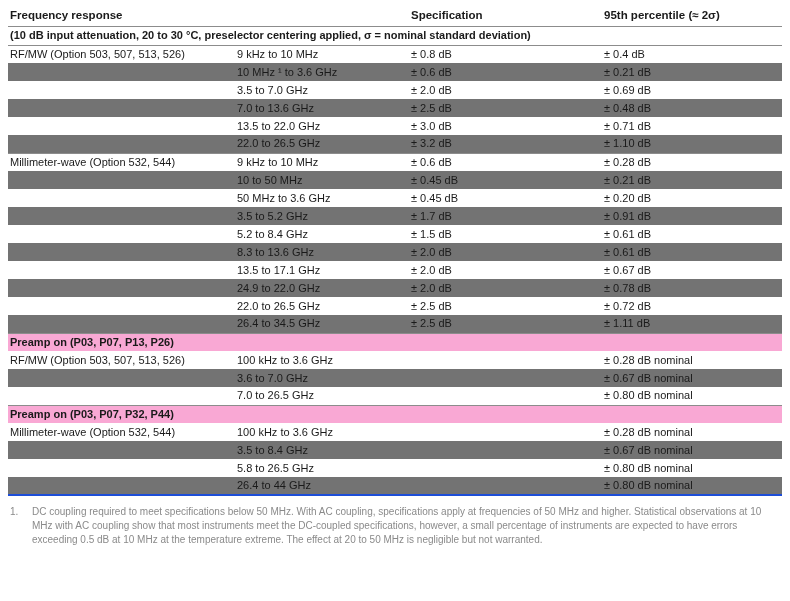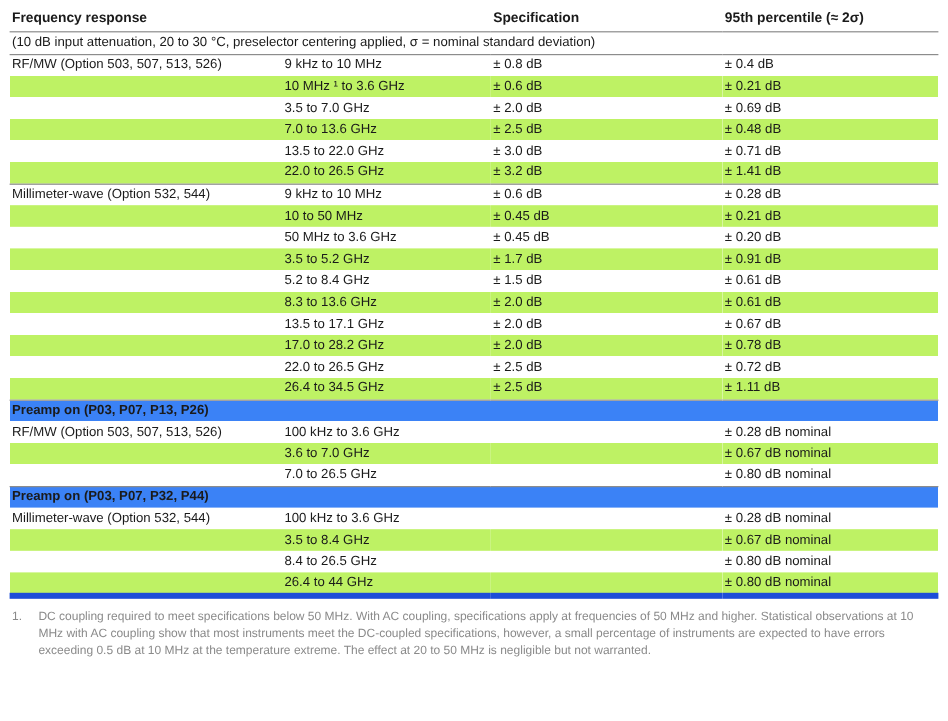--- a/index.html
+++ b/index.html
@@ -31,29 +31,29 @@
     overflow: hidden;
     font-weight: normal;
   }
   tr.header-row th {
     font-weight: bold;
     font-size: 11.5px;
     height: 20px;
     border-bottom: 1px solid #8c8c8c;
   }
   tr.condition-row td {
-    font-weight: normal;
+    font-weight: bold;
     height: 19px;
     border-bottom: 1px solid #8c8c8c;
   }
-  tr.alt { background: #bef264; }
+  tr.alt { background: #737373; }
   tr.sep td { border-top: 1px solid #8c8c8c; }
-  tr.end td { border-bottom: 5px solid #1d4ed8; }
+  tr.end td { border-bottom: 2px solid #1d4ed8; }
   tr.band td {
-    background: #3b82f6;
+    background: #f9a8d4;
     font-weight: bold;
     border-top: 1px solid #8c8c8c;
     margin-top: 31px;
   }
   td.sec { }
   .footnote {
     display: flex;
     margin: 9px 2px 0 2px;
     color: #8a8a8a;
     font-size: 10px;
@@ -114,21 +114,21 @@
       <tr>
         <td class="sec"></td>
         <td>13.5 to 22.0 GHz</td>
         <td>± 3.0 dB</td>
         <td>± 0.71 dB</td>
       </tr>
       <tr class="alt">
         <td class="sec"></td>
         <td>22.0 to 26.5 GHz</td>
         <td>± 3.2 dB</td>
-        <td>± 1.41 dB</td>
+        <td>± 1.10 dB</td>
       </tr>
 
       <tr class="sep">
         <td class="sec">Millimeter-wave (Option 532, 544)</td>
         <td>9 kHz to 10 MHz</td>
         <td>± 0.6 dB</td>
         <td>± 0.28 dB</td>
       </tr>
       <tr class="alt">
         <td class="sec"></td>
@@ -161,21 +161,21 @@
         <td>± 0.61 dB</td>
       </tr>
       <tr>
         <td class="sec"></td>
         <td>13.5 to 17.1 GHz</td>
         <td>± 2.0 dB</td>
         <td>± 0.67 dB</td>
       </tr>
       <tr class="alt">
         <td class="sec"></td>
-        <td>17.0 to 28.2 GHz</td>
+        <td>24.9 to 22.0 GHz</td>
         <td>± 2.0 dB</td>
         <td>± 0.78 dB</td>
       </tr>
       <tr>
         <td class="sec"></td>
         <td>22.0 to 26.5 GHz</td>
         <td>± 2.5 dB</td>
         <td>± 0.72 dB</td>
       </tr>
       <tr class="alt">
@@ -219,21 +219,21 @@
         <td>± 0.28 dB nominal</td>
       </tr>
       <tr class="alt">
         <td class="sec"></td>
         <td>3.5 to 8.4 GHz</td>
         <td></td>
         <td>± 0.67 dB nominal</td>
       </tr>
       <tr>
         <td class="sec"></td>
-        <td>8.4 to 26.5 GHz</td>
+        <td>5.8 to 26.5 GHz</td>
         <td></td>
         <td>± 0.80 dB nominal</td>
       </tr>
       <tr class="alt end">
         <td class="sec"></td>
         <td>26.4 to 44 GHz</td>
         <td></td>
         <td>± 0.80 dB nominal</td>
       </tr>
     </tbody>

